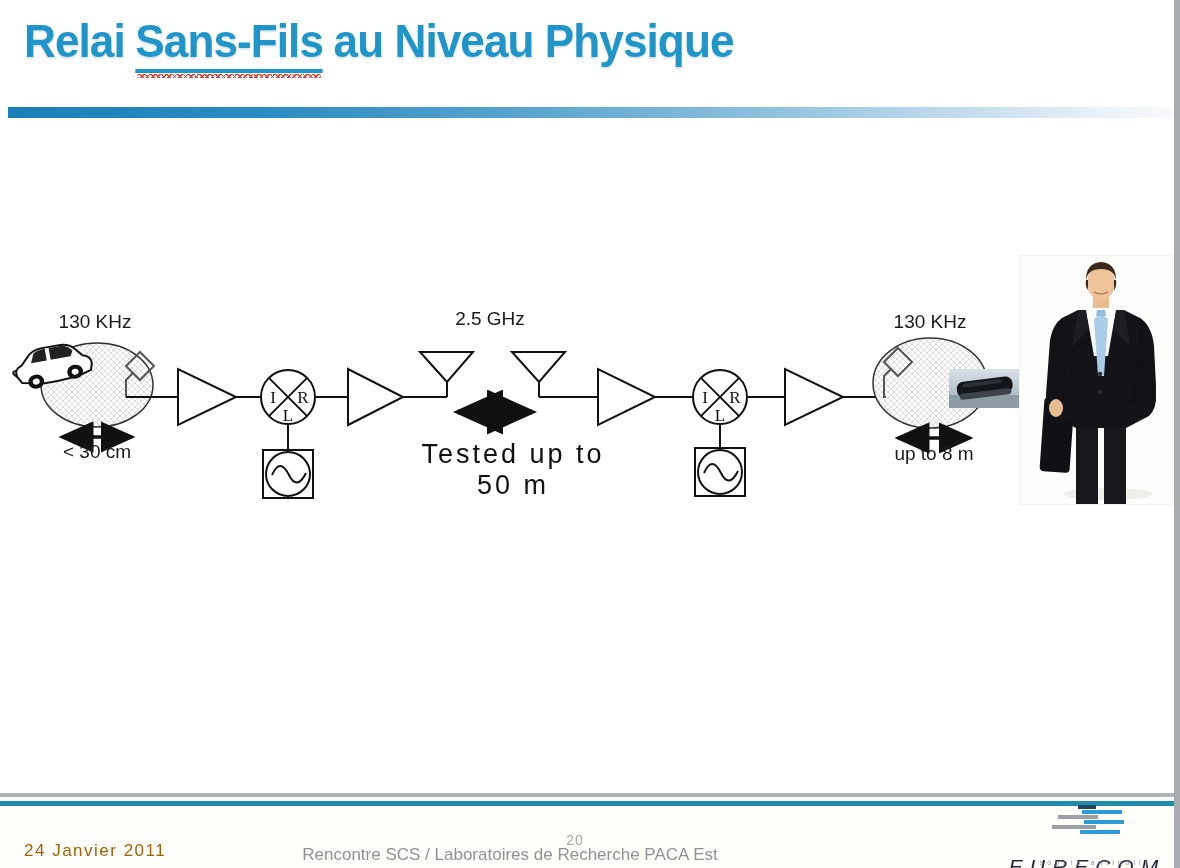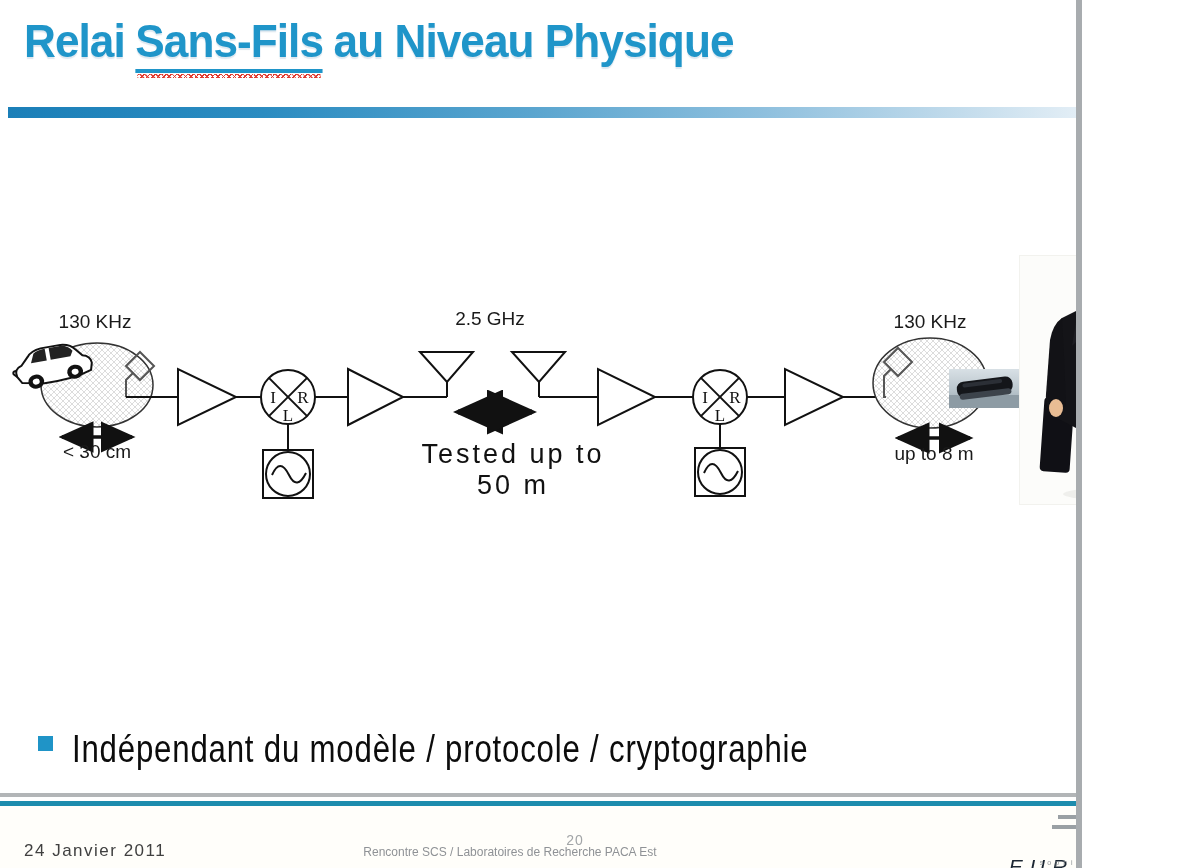--- a/index.html
+++ b/index.html
@@ -1,20 +1,20 @@
 <!DOCTYPE html>
 <html><head>
 <meta charset="utf-8">
 <style>
   * { margin:0; padding:0; box-sizing:border-box; }
   html,body { background:#ffffff; }
   body { font-family:"Liberation Sans", sans-serif; }
 
   .slide {
-    position:relative; width:1082px; height:868px;
+    position:relative; width:1180px; height:868px;
     background:#ffffff; overflow:hidden;
   }
 
   
   .edge-right {
     position:absolute; right:0; top:0; width:6px; height:868px;
     background:#a8acaf;
   }
 
   
@@ -79,29 +79,29 @@
     transform:scaleX(0.80); transform-origin:left top;
   }
 
   
   .footer-line-gray { position:absolute; left:0; top:793px; width:1180px; height:4px; background:#b2b5b7; }
   .footer-line-teal { position:absolute; left:0; top:801px; width:1180px; height:5px; background:#1d8cad; }
   .footer-bg { position:absolute; left:0; top:806px; width:1174px; height:62px; background:#fffefa; }
 
   .footer-date {
     position:absolute; left:24px; top:841px;
-    font-size:17px; color:#404040; letter-spacing:1.5px;
+    font-size:17px; color:#a16207; letter-spacing:1.5px;
   }
   .footer-page {
     position:absolute; left:540px; top:832px; width:70px; text-align:center;
     font-size:14px; color:#a2a5a7; letter-spacing:1px;
   }
   .footer-event {
     position:absolute; left:270px; top:845px; width:480px; text-align:center;
-    font-size:12px; color:#8f9296;
+    font-size:17px; color:#8f9296;
   }
 
   
   .logo { position:absolute; left:1002px; top:804px; width:170px; height:62px; }
   .logo-bars { position:absolute; left:50px; top:1px; width:72px; height:32px; }
   .logo-bars .bar { position:absolute; height:4px; }
   .b-navy { background:#23445f; }
   .b-blue { background:#2b9cd8; }
   .b-gray { background:#9aa0a4; }
   .logo-word {
@@ -279,24 +279,20 @@
 
       <rect x="73" y="40" width="16" height="12" fill="#e9bd94"></rect>
       <ellipse cx="81" cy="27" rx="14" ry="17" fill="#eec39a"></ellipse>
       <path d="M66,24 Q66,7 81,6 Q96,7 96,24 Q94,13 81,13 Q68,13 66,24 Z" fill="#3a2a1c"></path>
       <path d="M66,24 Q65,30 68,34 L68,24 Z" fill="#3a2a1c"></path>
       <path d="M96,24 Q97,30 94,34 L94,24 Z" fill="#3a2a1c"></path>
       <path d="M74,36 Q81,40 88,36" fill="none" stroke="#b97f5c" stroke-width="1.5"></path>
     </svg>
   </div>
 
-  <div class="bullet-row" style="top:727px">
-    <span class="bullet-sq"></span>
-    <span class="bullet-text narrow">Indépendant du modèle / protocole / cryptographie</span>
-  </div>
 
   <div class="footer-line-gray"></div>
   <div class="footer-line-teal"></div>
   <div class="footer-bg"></div>
 
   <div class="footer-date">24 Janvier 2011</div>
   <div class="footer-page">20</div>
   <div class="footer-event">Rencontre SCS / Laboratoires de Recherche PACA Est</div>
 
   <div class="logo">

